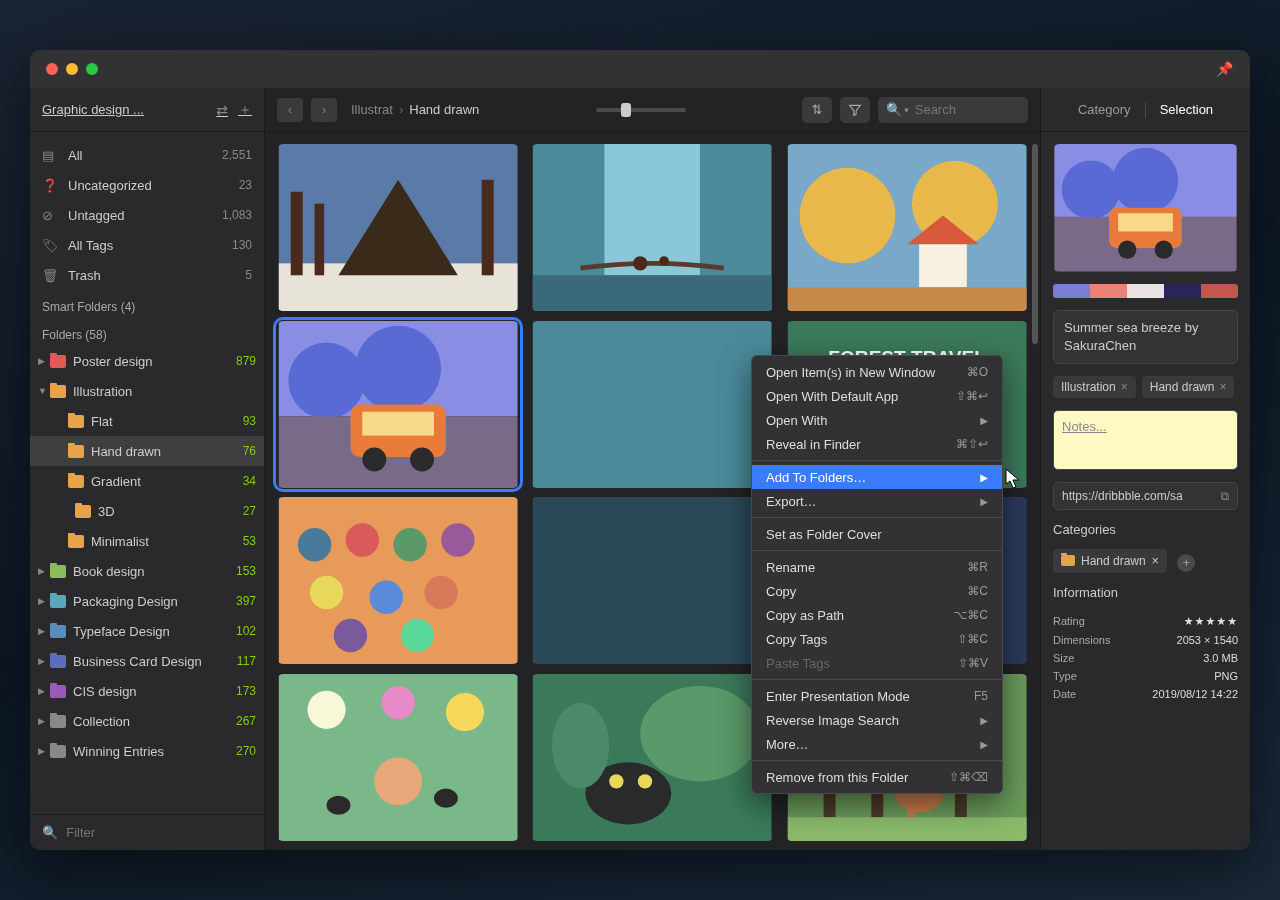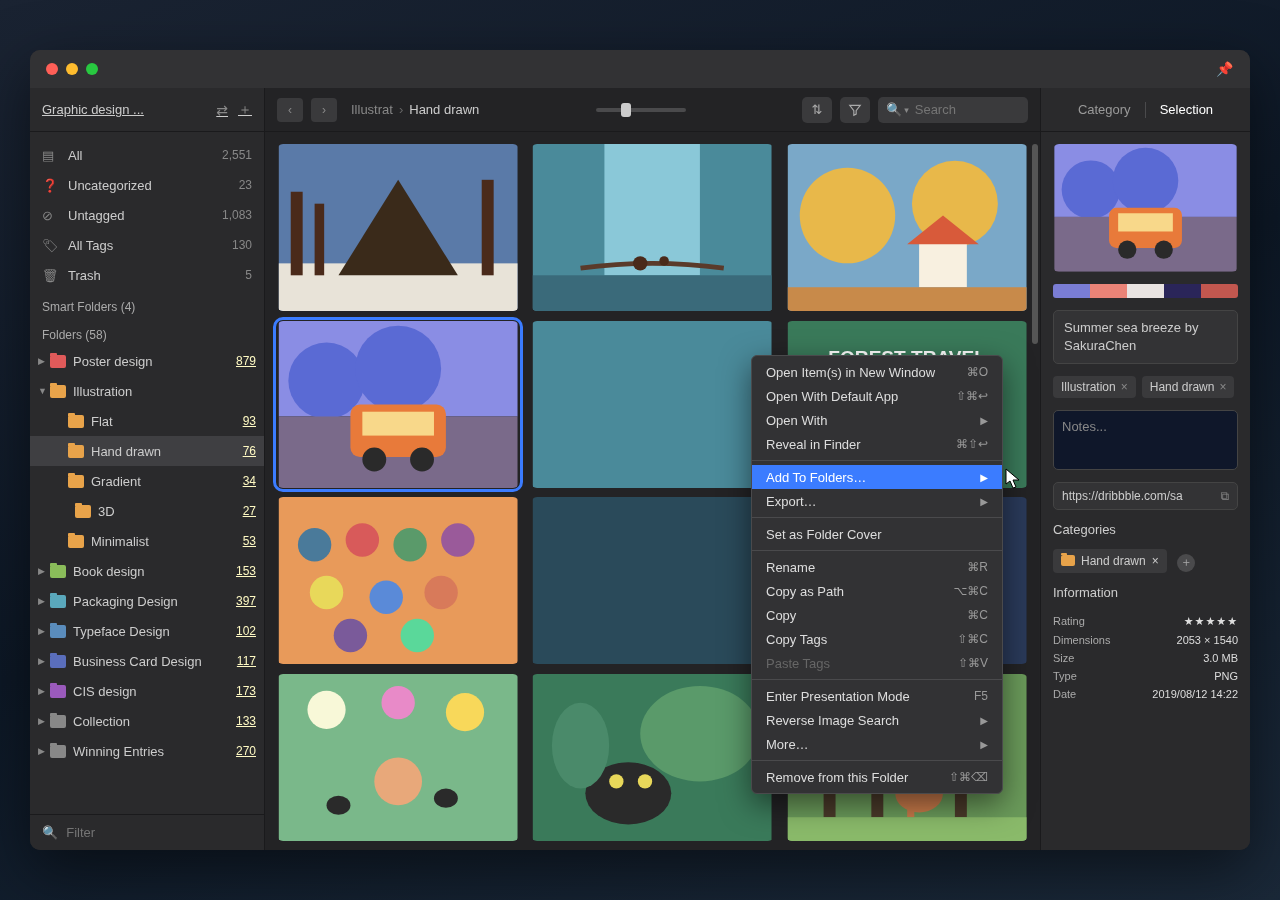--- a/index.html
+++ b/index.html
@@ -20,21 +20,21 @@
 .sidebar-scroll{flex:1;overflow-y:auto;padding:8px 0;}
 .side-item{display:flex;align-items:center;height:30px;padding:0 12px;color:#ccc;font-size:13px;cursor:pointer;}
 .side-item .icn{width:18px;color:#888;font-size:13px;margin-right:8px;}
 .side-item .cnt{margin-left:auto;color:#888;font-size:12px;}
 .section-label{padding:10px 12px 4px;color:#aaa;font-size:12px;}
 .folder-row{display:flex;align-items:center;height:30px;padding:0 8px;color:#ccc;font-size:13px;cursor:pointer;}
 .folder-row.active{background:#3f3f42;}
 .folder-row .disc{width:12px;color:#888;font-size:9px;}
 .folder-row .ficon{width:16px;height:13px;border-radius:2px;margin-right:7px;position:relative;}
 .folder-row .ficon::before{content:"";position:absolute;width:7px;height:3px;top:-2px;left:0;background:inherit;border-radius:1px 1px 0 0;}
-.folder-row .cnt{margin-left:auto;color:#fef9c3;font-size:12px;text-decoration:underline;}
+.folder-row .cnt{margin-left:auto;color:#84cc16;font-size:12px;}
 .filter-bar{height:36px;border-top:1px solid #1a1a1c;display:flex;align-items:center;padding:0 12px;color:#888;font-size:13px;}
 .filter-bar .icn{margin-right:8px;}
 .filter-bar input{background:none;border:none;color:#ccc;font-size:13px;outline:none;flex:1;}
 .main{flex:1;display:flex;flex-direction:column;background:#232325;position:relative;}
 .toolbar{height:44px;display:flex;align-items:center;padding:0 12px;border-bottom:1px solid #1a1a1c;gap:8px;}
 .navbtn{width:26px;height:24px;background:#3a3a3c;border-radius:4px;display:flex;align-items:center;justify-content:center;color:#888;font-size:12px;cursor:pointer;}
 .breadcrumb{color:#ccc;font-size:13px;margin-left:6px;display:flex;align-items:center;gap:6px;}
 .breadcrumb .sep{color:#666;}
 .breadcrumb .trunc{color:#888;}
 .spacer{flex:1;}
@@ -53,21 +53,21 @@
 .insp-tabs .tab.active{color:#fff;}
 .insp-tabs .div{width:1px;height:16px;background:#4a4a4c;}
 .insp-body{padding:12px;display:flex;flex-direction:column;gap:12px;}
 .preview{width:100%;aspect-ratio:1.45;border-radius:6px;overflow:hidden;}
 .swatches{display:flex;gap:0;height:14px;border-radius:3px;overflow:hidden;}
 .swatches .sw{flex:1;}
 .name-box{background:#333335;border:1px solid #444;border-radius:5px;padding:8px 10px;color:#ccc;font-size:13px;line-height:1.4;}
 .tags{display:flex;flex-wrap:wrap;gap:6px;}
 .tag{background:#3a3a3c;border-radius:4px;padding:4px 8px;color:#ccc;font-size:12px;display:flex;align-items:center;gap:5px;}
 .tag .x{color:#888;cursor:pointer;}
-.notes{background:#0f172a;border:1px solid #444;border-radius:5px;padding:8px;color:#888;font-size:13px;min-height:60px;}
+.notes{background:#fef9c3;border:1px solid #444;border-radius:5px;padding:8px;color:#888;font-size:13px;min-height:60px;text-decoration:underline;}
 .url-row{background:#333335;border:1px solid #444;border-radius:5px;padding:6px 8px;color:#ccc;font-size:12px;display:flex;align-items:center;overflow:hidden;}
 .url-row span.u{flex:1;white-space:nowrap;overflow:hidden;}
 .url-row .open{color:#888;cursor:pointer;margin-left:6px;}
 .insp-section-label{color:#ccc;font-size:13px;}
 .cat-chip{background:#3a3a3c;border-radius:4px;padding:5px 8px;display:inline-flex;align-items:center;gap:6px;color:#ccc;font-size:12px;}
 .cat-chip .ficon2{width:14px;height:11px;background:#e8a34a;border-radius:2px;position:relative;}
 .cat-chip .ficon2::before{content:"";position:absolute;width:6px;height:2px;top:-2px;left:0;background:#e8a34a;border-radius:1px 1px 0 0;}
 .add-circ{width:18px;height:18px;border-radius:50%;background:#4a4a4c;color:#aaa;display:inline-flex;align-items:center;justify-content:center;font-size:12px;margin-left:6px;cursor:pointer;}
 .info-table{font-size:11px;color:#aaa;}
 .info-row{display:flex;justify-content:space-between;padding:3px 0;}
@@ -202,21 +202,21 @@
             <div class="folder-row" style="padding-left: 8px;">
               <span class="disc">▶</span>
               <span class="ficon" style="background:#9a5abc"></span>
               <span>CIS design</span>
               <span class="cnt">173</span>
             </div>
             <div class="folder-row" style="padding-left: 8px;">
               <span class="disc">▶</span>
               <span class="ficon" style="background:#888"></span>
               <span>Collection</span>
-              <span class="cnt">133</span>
+              <span class="cnt">267</span>
             </div>
             <div class="folder-row" style="padding-left: 8px;">
               <span class="disc">▶</span>
               <span class="ficon" style="background:#888"></span>
               <span>Winning Entries</span>
               <span class="cnt">270</span>
             </div>
           </div>
       </div>
       <div class="filter-bar">
@@ -383,26 +383,26 @@
           <div class="cm-sep"></div>
           <div class="cm-item">
             <span>Set as Folder Cover</span>
           </div>
           <div class="cm-sep"></div>
           <div class="cm-item">
             <span>Rename</span>
             <span class="sc">⌘R</span>
           </div>
           <div class="cm-item">
+            <span>Copy</span>
+            <span class="sc">⌘C</span>
+          </div>
+          <div class="cm-item">
             <span>Copy as Path</span>
             <span class="sc">⌥⌘C</span>
-          </div>
-          <div class="cm-item">
-            <span>Copy</span>
-            <span class="sc">⌘C</span>
           </div>
           <div class="cm-item">
             <span>Copy Tags</span>
             <span class="sc">⇧⌘C</span>
           </div>
           <div class="cm-item disabled">
             <span>Paste Tags</span>
             <span class="sc">⇧⌘V</span>
           </div>
           <div class="cm-sep"></div>

